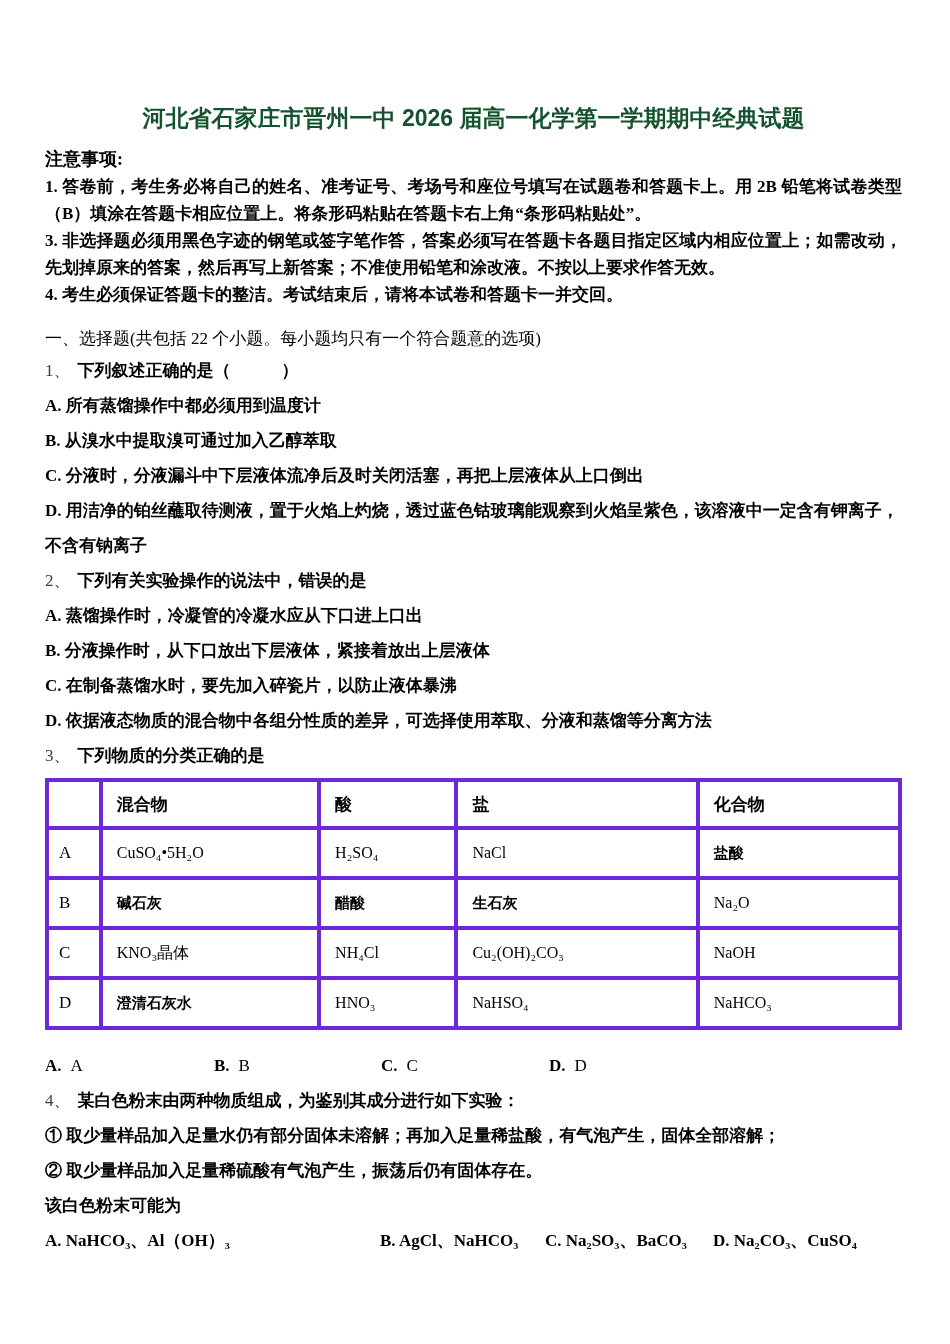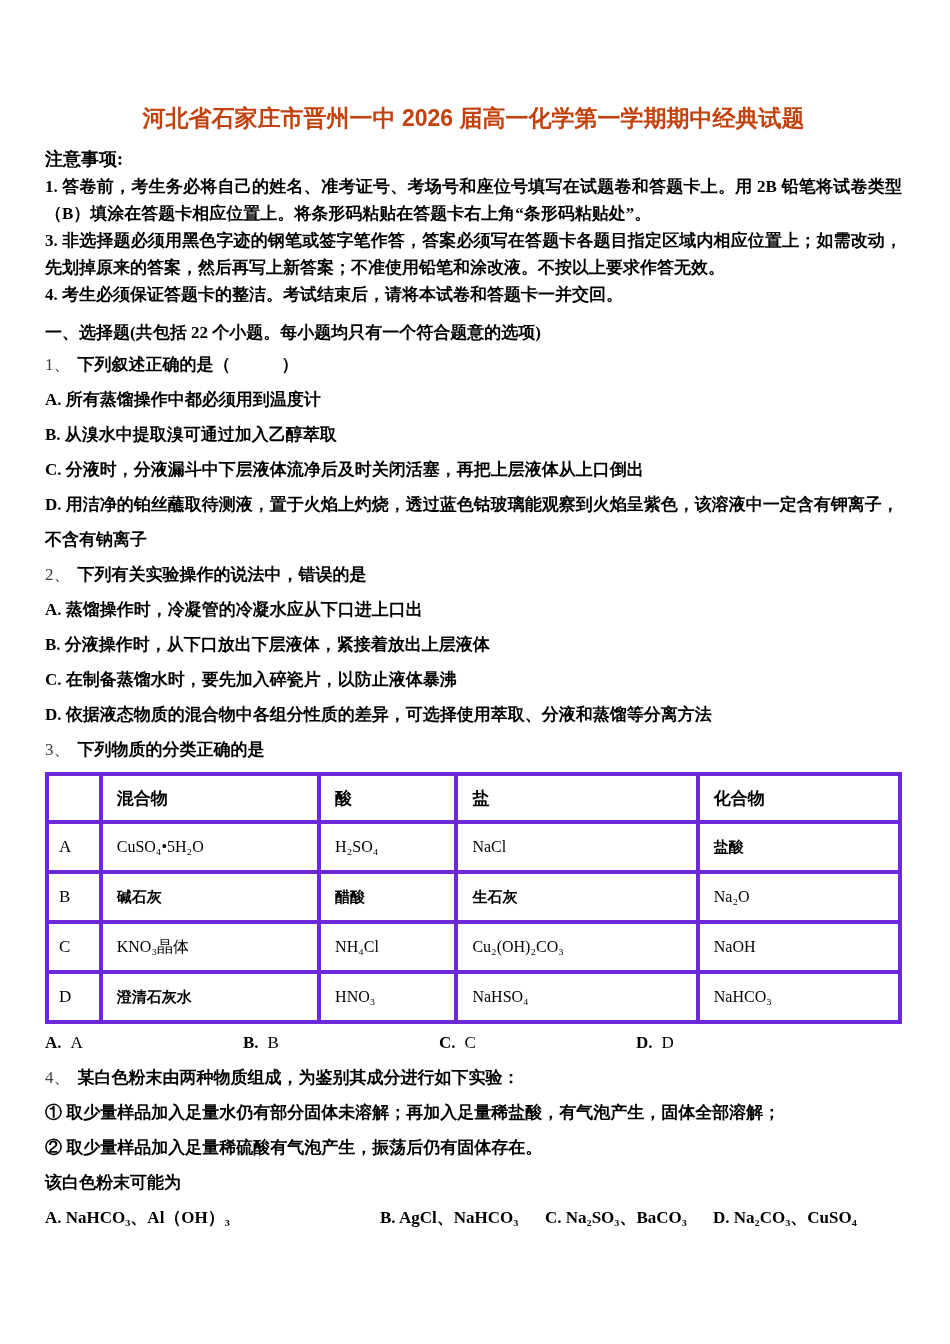--- a/index.html
+++ b/index.html
@@ -19,39 +19,39 @@
     box-sizing: border-box;
     width: 950px;
   }
   .doc-title {
     margin-top: 102px;
     text-align: center;
     font-family: "Liberation Sans", "DejaVu Sans", sans-serif;
     font-weight: 700;
     font-size: 23px;
     line-height: 32px;
-    color: #c2410c;
+    color: #14532d;
   }
   .notes-header {
     margin-top: 12px;
     font-size: 18px;
     line-height: 27px;
     font-weight: 700;
   }
   .note {
     font-size: 17px;
     line-height: 27px;
     font-weight: 700;
     text-align: justify;
   }
   .section-header {
-    margin-top: 11px;
+    margin-top: 17px;
     font-size: 17px;
     line-height: 28px;
-    font-weight: 700;
+    font-weight: 400;
   }
   .qline {
     font-size: 17px;
     line-height: 35px;
     font-weight: 700;
     text-align: justify;
   }
   .qnum {
     font-weight: 400;
     color: #3d3d3d;
@@ -75,22 +75,21 @@
     height: 46px;
   }
   .cls-table th { font-weight: 700; font-size: 17px; height: 44px; }
   .cls-table td.cn { font-weight: 700; font-size: 15px; }
   .cls-table td.letter { font-weight: 400; font-size: 17px; padding-left: 10px; }
   
   .answer-row {
     display: flex;
     font-size: 17px;
     line-height: 35px;
-    margin-top: 1px;
-    gap: 29px;
+    margin-top: 18px;
   }
   .answer-row .ans { display: inline-block; }
   .answer-row .ans:nth-child(1) { width: 169px; }
   .answer-row .ans:nth-child(2) { width: 167px; }
   .answer-row .ans:nth-child(3) { width: 168px; }
   .answer-row .ans:nth-child(4) { flex: 1; }
   .ans-label { font-weight: 700; padding-right: 9px; }
   .ans-value { font-weight: 400; }
   
   .q4-opts {

